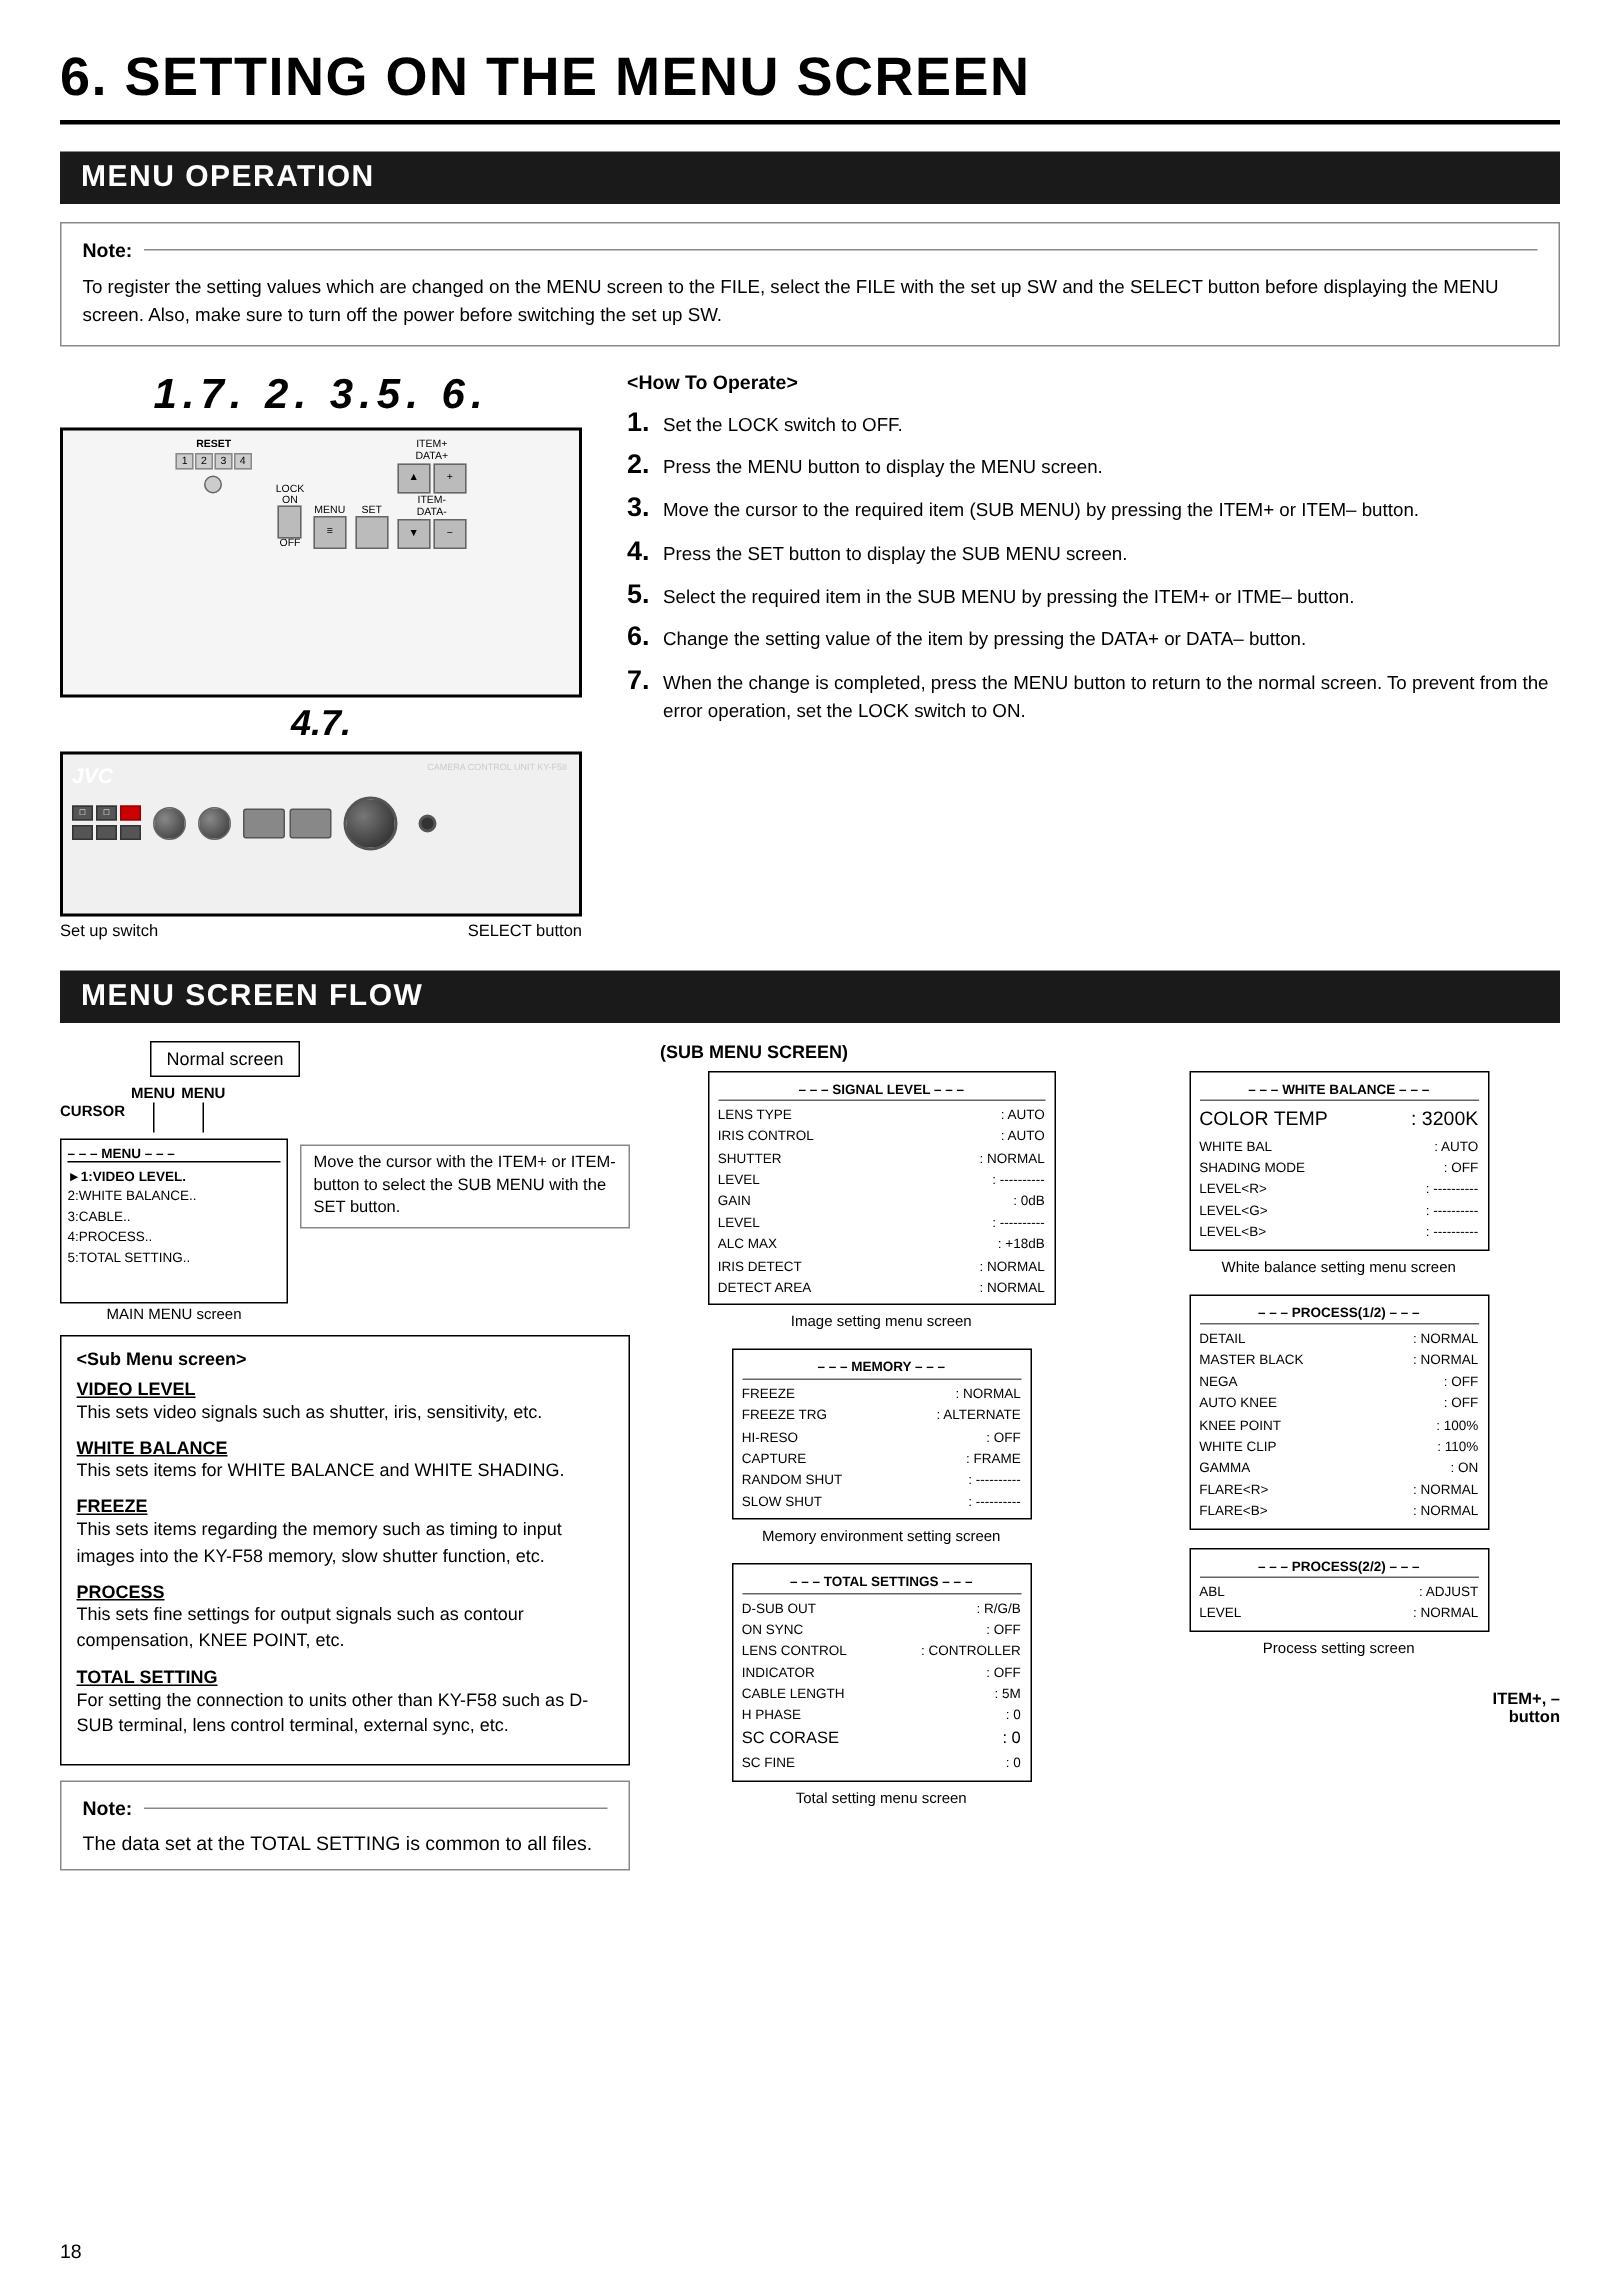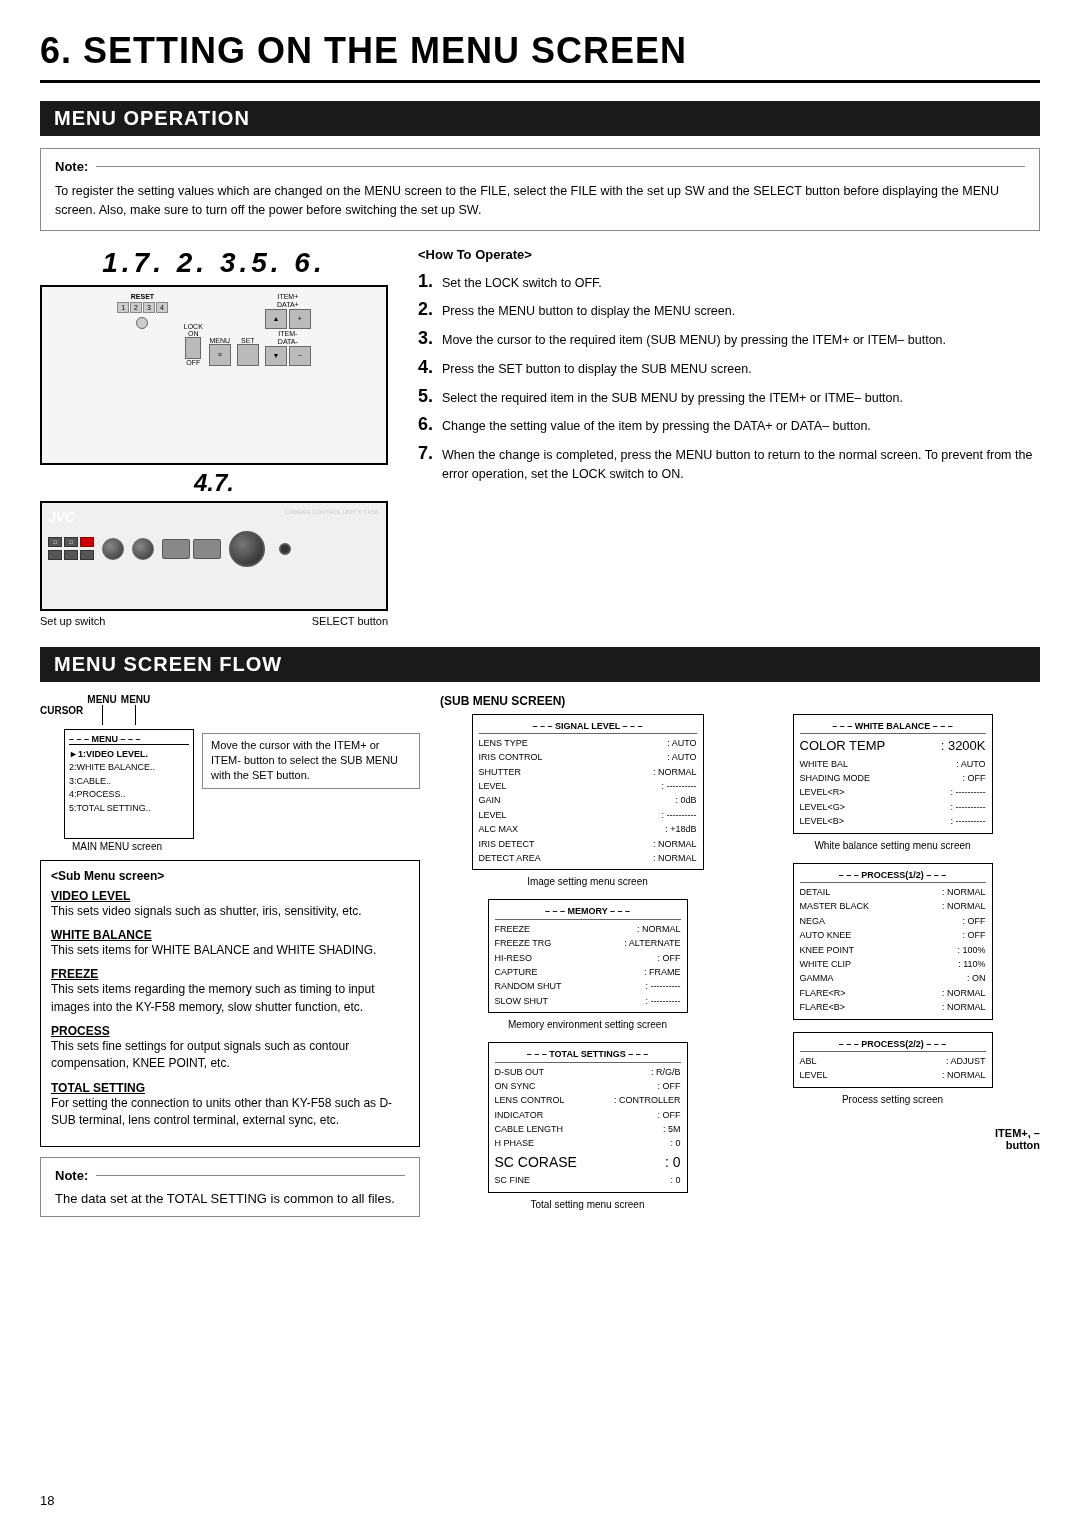--- a/index.html
+++ b/index.html
@@ -183,25 +183,24 @@
       border: 1px solid #000;
       padding: 4px 10px;
       display: inline-block;
       font-size: 12px;
       margin-bottom: 2px;
     }
 
     .menu-screen-box {
       border: 1px solid #000;
       background: #fff;
-      width: 130px;
+      width: 152px;
       min-height: 110px;
       font-size: 9px;
       padding: 4px;
-      margin-left: 24px;
     }
 
     .menu-screen-title {
       font-size: 9px;
       font-weight: bold;
       border-bottom: 1px solid #000;
       margin-bottom: 3px;
     }
 
     .menu-screen-item {
@@ -489,20 +488,23 @@
   </div>
 </div>
 
 <div class="flow-section">
   <div class="section-header">MENU SCREEN FLOW</div>
 
   <div class="flow-content">
 
     <div class="flow-left">
 
+      <div style="margin-left:60px; margin-bottom:4px;">
+        <div class="normal-screen-box">Normal screen</div>
+      </div>
 
       <div style="display:flex; align-items:flex-start; margin-bottom:4px;">
         <div style="margin-right:4px; margin-top:8px;">
           <span class="cursor-label">CURSOR</span>
         </div>
         <div style="display:flex; flex-direction:column; align-items:center; margin-right:4px;">
           <div style="font-size:10px; font-weight:bold;">MENU</div>
           <div style="width:1px; height:20px; background:#000;"></div>
         </div>
         <div style="display:flex; flex-direction:column; align-items:center; margin-right:8px;">
@@ -669,21 +671,21 @@
                   <span>: OFF</span>
                 </div>
               <div style="display:flex;justify-content:space-between;font-size:9px;">
                   <span>CABLE LENGTH</span>
                   <span>: 5M</span>
                 </div>
               <div style="display:flex;justify-content:space-between;font-size:9px;">
                   <span>H PHASE</span>
                   <span>: 0</span>
                 </div>
-              <div style="display:flex;justify-content:space-between;font-size:14px;">
+              <div style="display:flex;justify-content:space-between;font-size:11px;">
                   <span>SC CORASE</span>
                   <span>: 0</span>
                 </div>
               <div style="display:flex;justify-content:space-between;font-size:9px;">
                   <span>SC FINE</span>
                   <span>: 0</span>
                 </div>
             </div>
             <div class="screen-caption">Total setting menu screen</div>
           </div>

